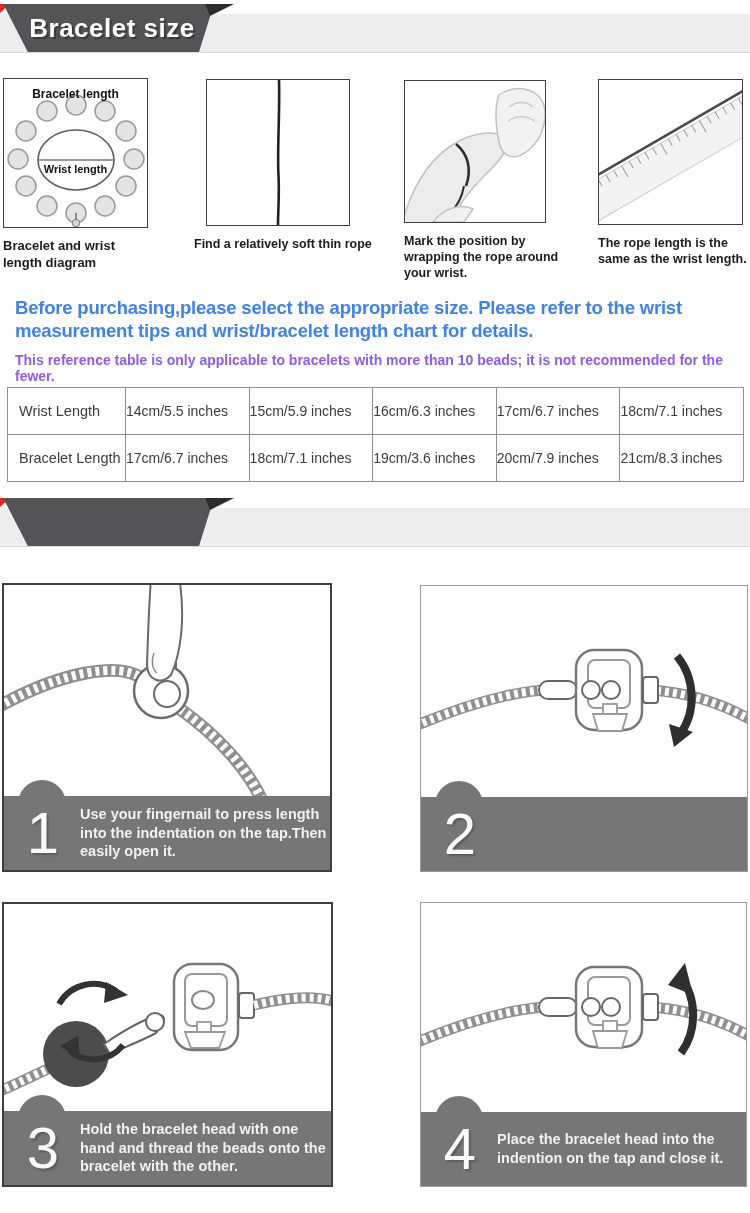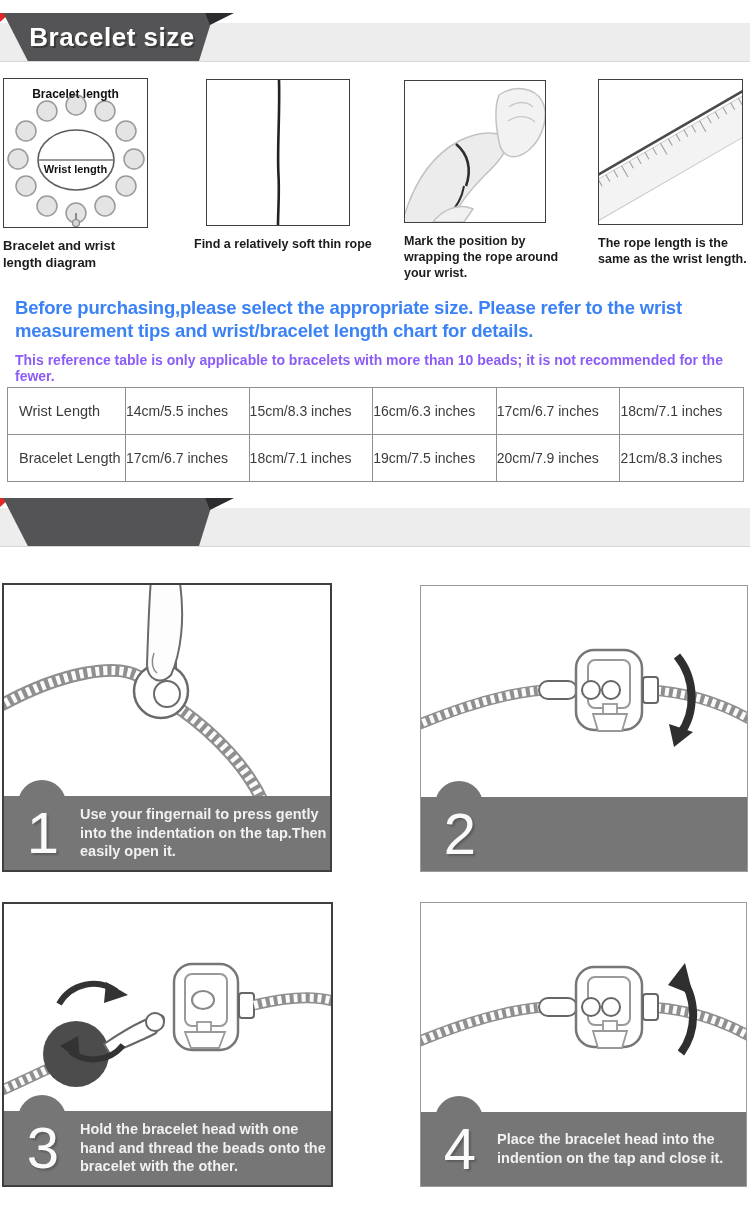--- a/index.html
+++ b/index.html
@@ -43,21 +43,21 @@
   .step-bar { position:absolute; left:0; right:0; bottom:0; height:74px; background:#767676; display:flex; align-items:center; padding-left:16px; }
   .step-bar::before { content:""; position:absolute; left:14px; top:-16px; width:48px; height:48px; border-radius:50%; background:#767676; }
   .step-num { position:relative; width:46px; flex:0 0 46px; text-align:center; font-size:58px; font-weight:500; color:#fafafa; line-height:70px; text-shadow:2px 2px 2px rgba(0,0,0,.22); }
   .step-text { position:relative; margin-left:14px; width:258px; font-size:14.5px; font-weight:600; color:#f2f0f0; line-height:1.28; }
 </style>
 </head>
 <body>
 
 <div class="page">
 
-  <div class="banner" style="top:13px">
+  <div class="banner" style="top:4px">
     <div class="banner-strip"></div>
     <div class="banner-red"></div>
     <div class="banner-shape"></div>
     <div class="banner-fold"></div>
     <div class="banner-label">Bracelet size</div>
   </div>
 
   <div class="fig" style="left:3px; top:78px; width:150px;">
     <div class="figbox" style="width:145px; height:150px;">
       <svg width="143" height="148" viewBox="0 0 143 148">
@@ -155,30 +155,30 @@
         <col>
         <col>
         <col>
         <col>
         <col>
       </colgroup>
     <tbody>
         <tr>
       <td class="lbl">Wrist Length</td>
       <td>14cm/5.5 inches</td>
-      <td>15cm/8.3 inches</td>
+      <td>15cm/5.9 inches</td>
       <td>16cm/6.3 inches</td>
       <td>17cm/6.7 inches</td>
       <td>18cm/7.1 inches</td>
     </tr>
     <tr>
       <td class="lbl">Bracelet Length</td>
       <td>17cm/6.7 inches</td>
       <td>18cm/7.1 inches</td>
-      <td>19cm/7.5 inches</td>
+      <td>19cm/3.6 inches</td>
       <td>20cm/7.9 inches</td>
       <td>21cm/8.3 inches</td>
     </tr>
   </tbody>
     </table>
 
   <div class="banner" style="top:498px">
     <div class="banner-strip"></div>
     <div class="banner-red"></div>
     <div class="banner-shape"></div>
@@ -192,21 +192,21 @@
       <path d="M176,124 C213,150 246,186 260,220" fill="none" stroke="#8f8f8f" stroke-width="13"></path>
       <path d="M176,124 C213,150 246,186 260,220" fill="none" stroke="#fbfbfb" stroke-width="9" stroke-dasharray="4 4"></path>
       <rect x="144" y="72" width="28" height="16" rx="5" fill="#fff" stroke="#6a6a6a" stroke-width="2"></rect>
       <circle cx="157" cy="106" r="27" fill="#fff" stroke="#6a6a6a" stroke-width="2.5"></circle>
       <circle cx="163" cy="109" r="13" fill="#fff" stroke="#6a6a6a" stroke-width="2"></circle>
       <path d="M147,-6 L176,-2 C181,34 177,68 167,90 C157,100 144,96 143,80 C144,50 145,18 147,-6 Z" fill="#fdfdfd" stroke="#6a6a6a" stroke-width="2"></path>
       <path d="M150,68 C147,76 148,84 153,88" fill="none" stroke="#8a8a8a" stroke-width="1.5"></path>
     </svg>
     <div class="step-bar">
       <span class="step-num">1</span>
-      <span class="step-text">Use your fingernail to press gently into the indentation on the tap.Then easily open it.</span>
+      <span class="step-text">Use your fingernail to press length into the indentation on the tap.Then easily open it.</span>
     </div>
   </div>
 
   <div class="step-panel thin" style="left:420px; top:585px; width:328px; height:287px;">
     <svg class="step-art" width="326" height="213" viewBox="0 0 326 213">
       <path d="M-6,140 C66,110 114,102 140,104" fill="none" stroke="#8f8f8f" stroke-width="11"></path>
       <path d="M-6,140 C66,110 114,102 140,104" fill="none" stroke="#fbfbfb" stroke-width="8" stroke-dasharray="4 4"></path>
       <path d="M228,104 C266,106 302,118 330,134" fill="none" stroke="#8f8f8f" stroke-width="11"></path>
       <path d="M228,104 C266,106 302,118 330,134" fill="none" stroke="#fbfbfb" stroke-width="8" stroke-dasharray="4 4"></path>
       <rect x="118" y="95" width="38" height="18" rx="9" fill="#fff" stroke="#666" stroke-width="2"></rect>

